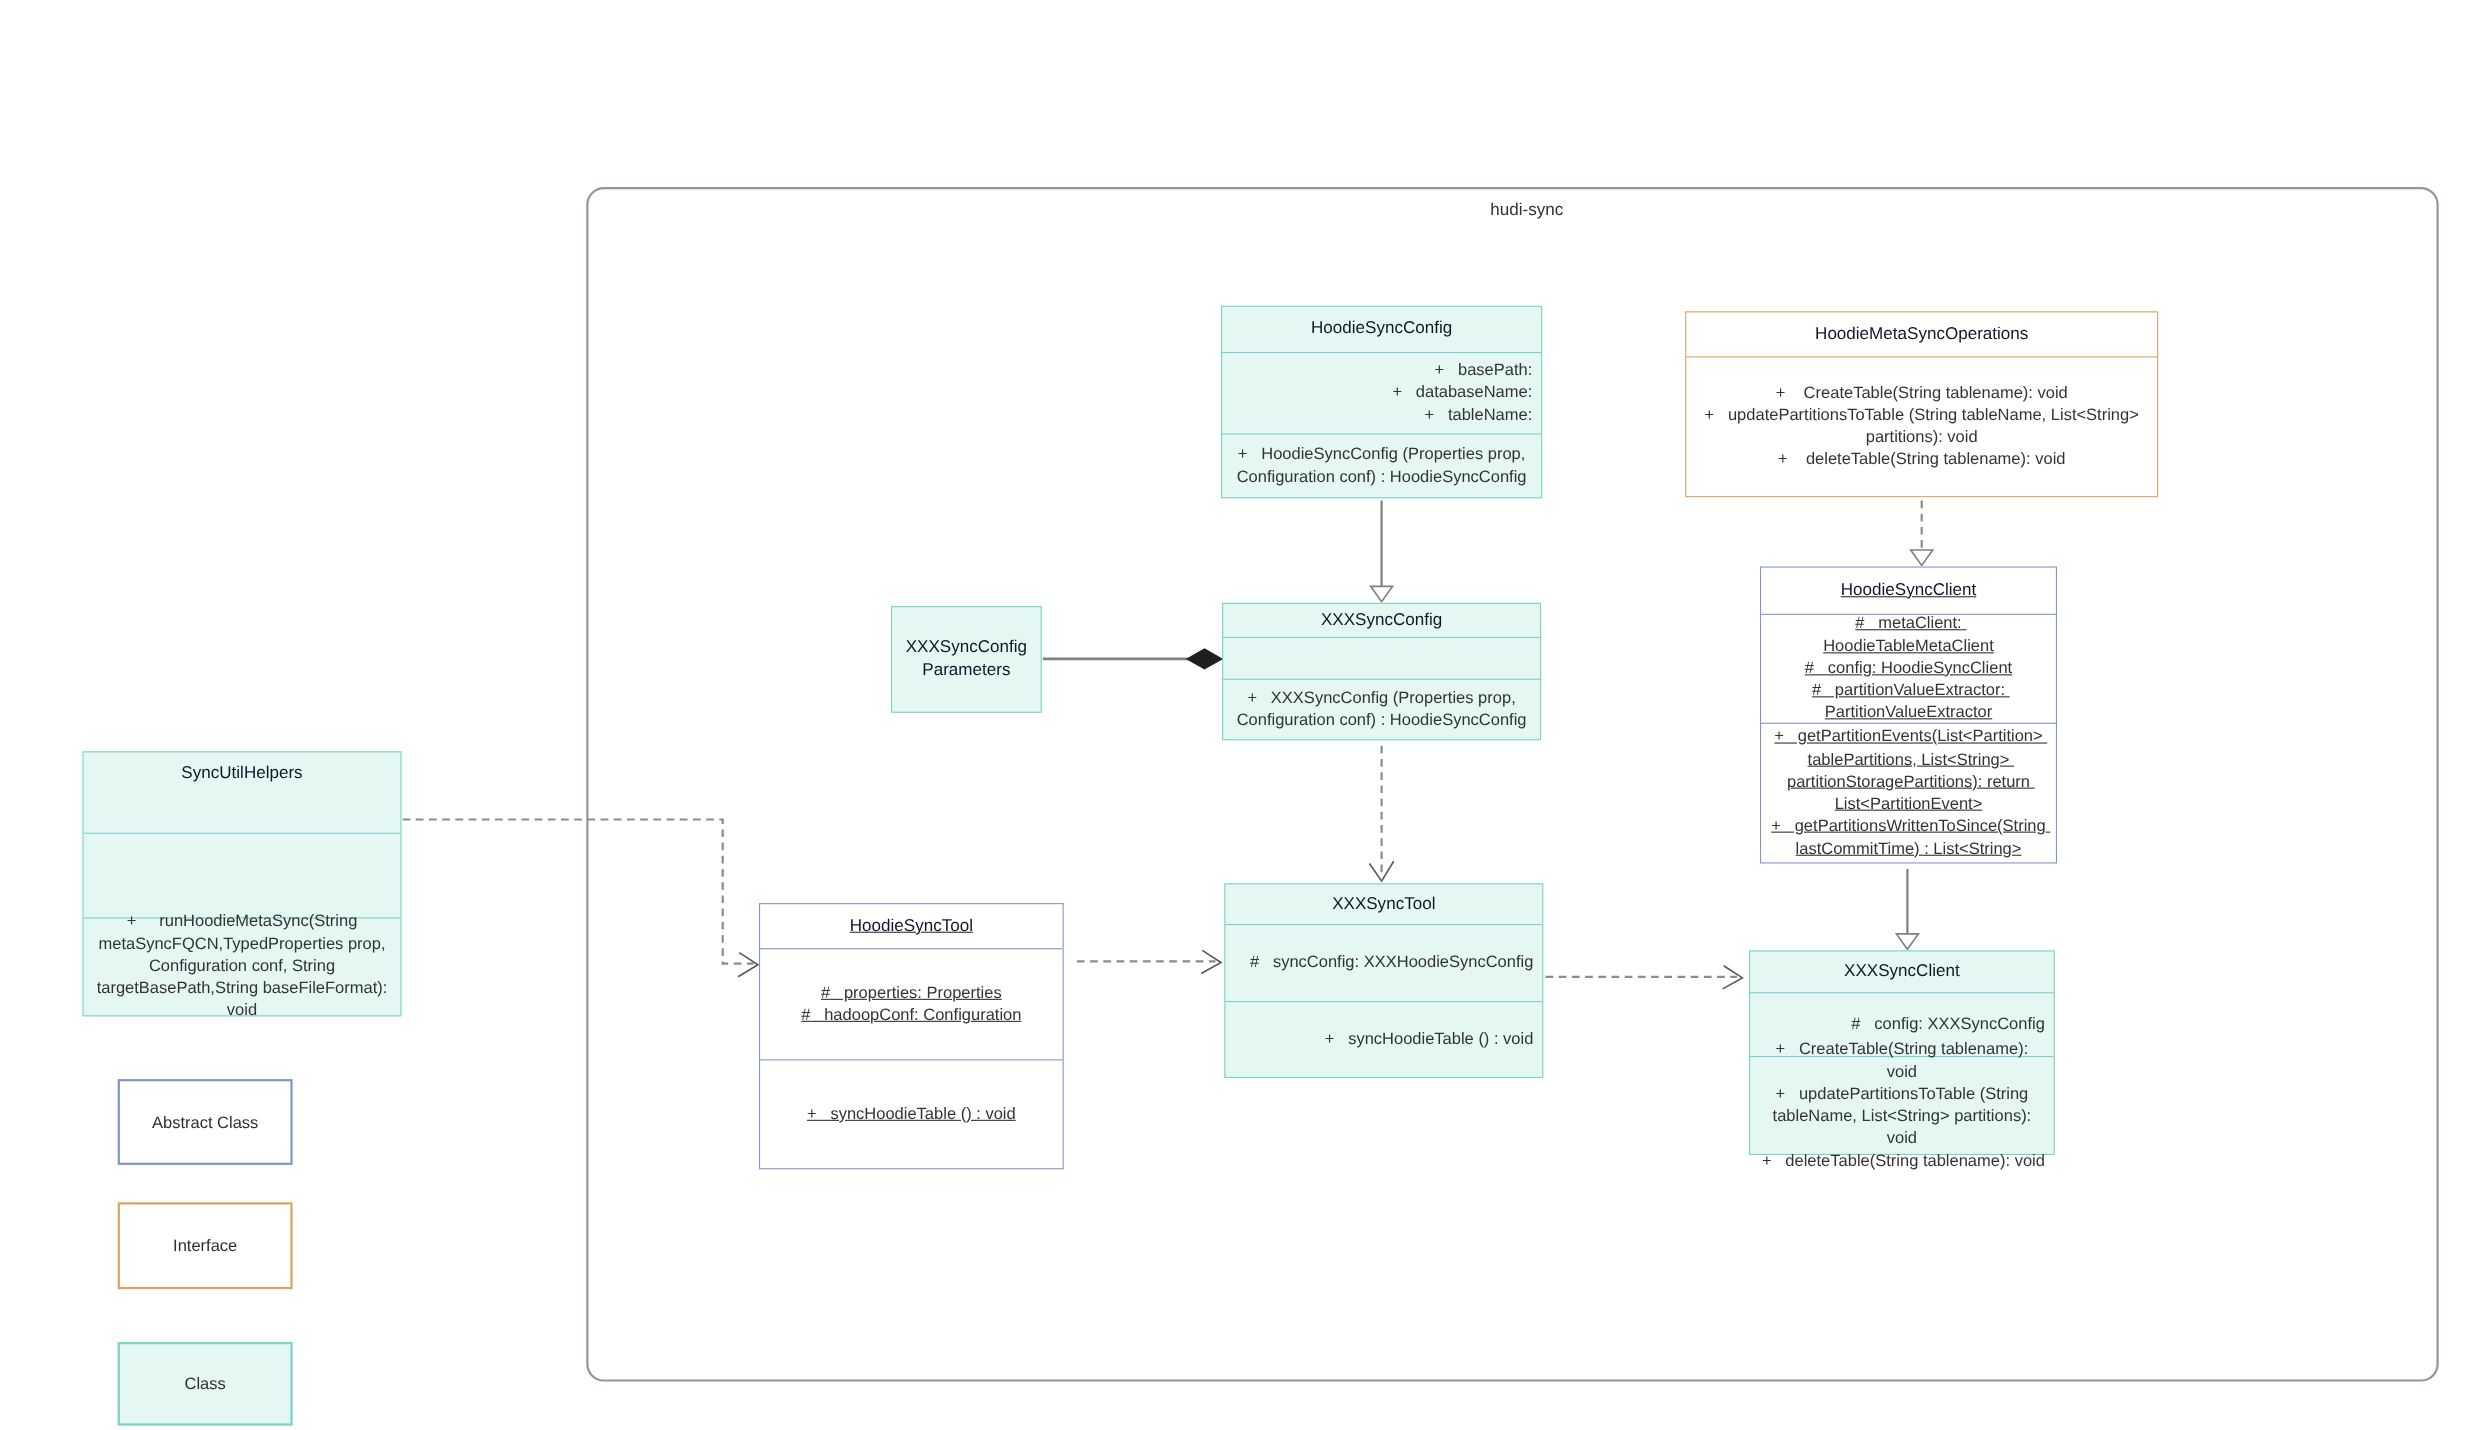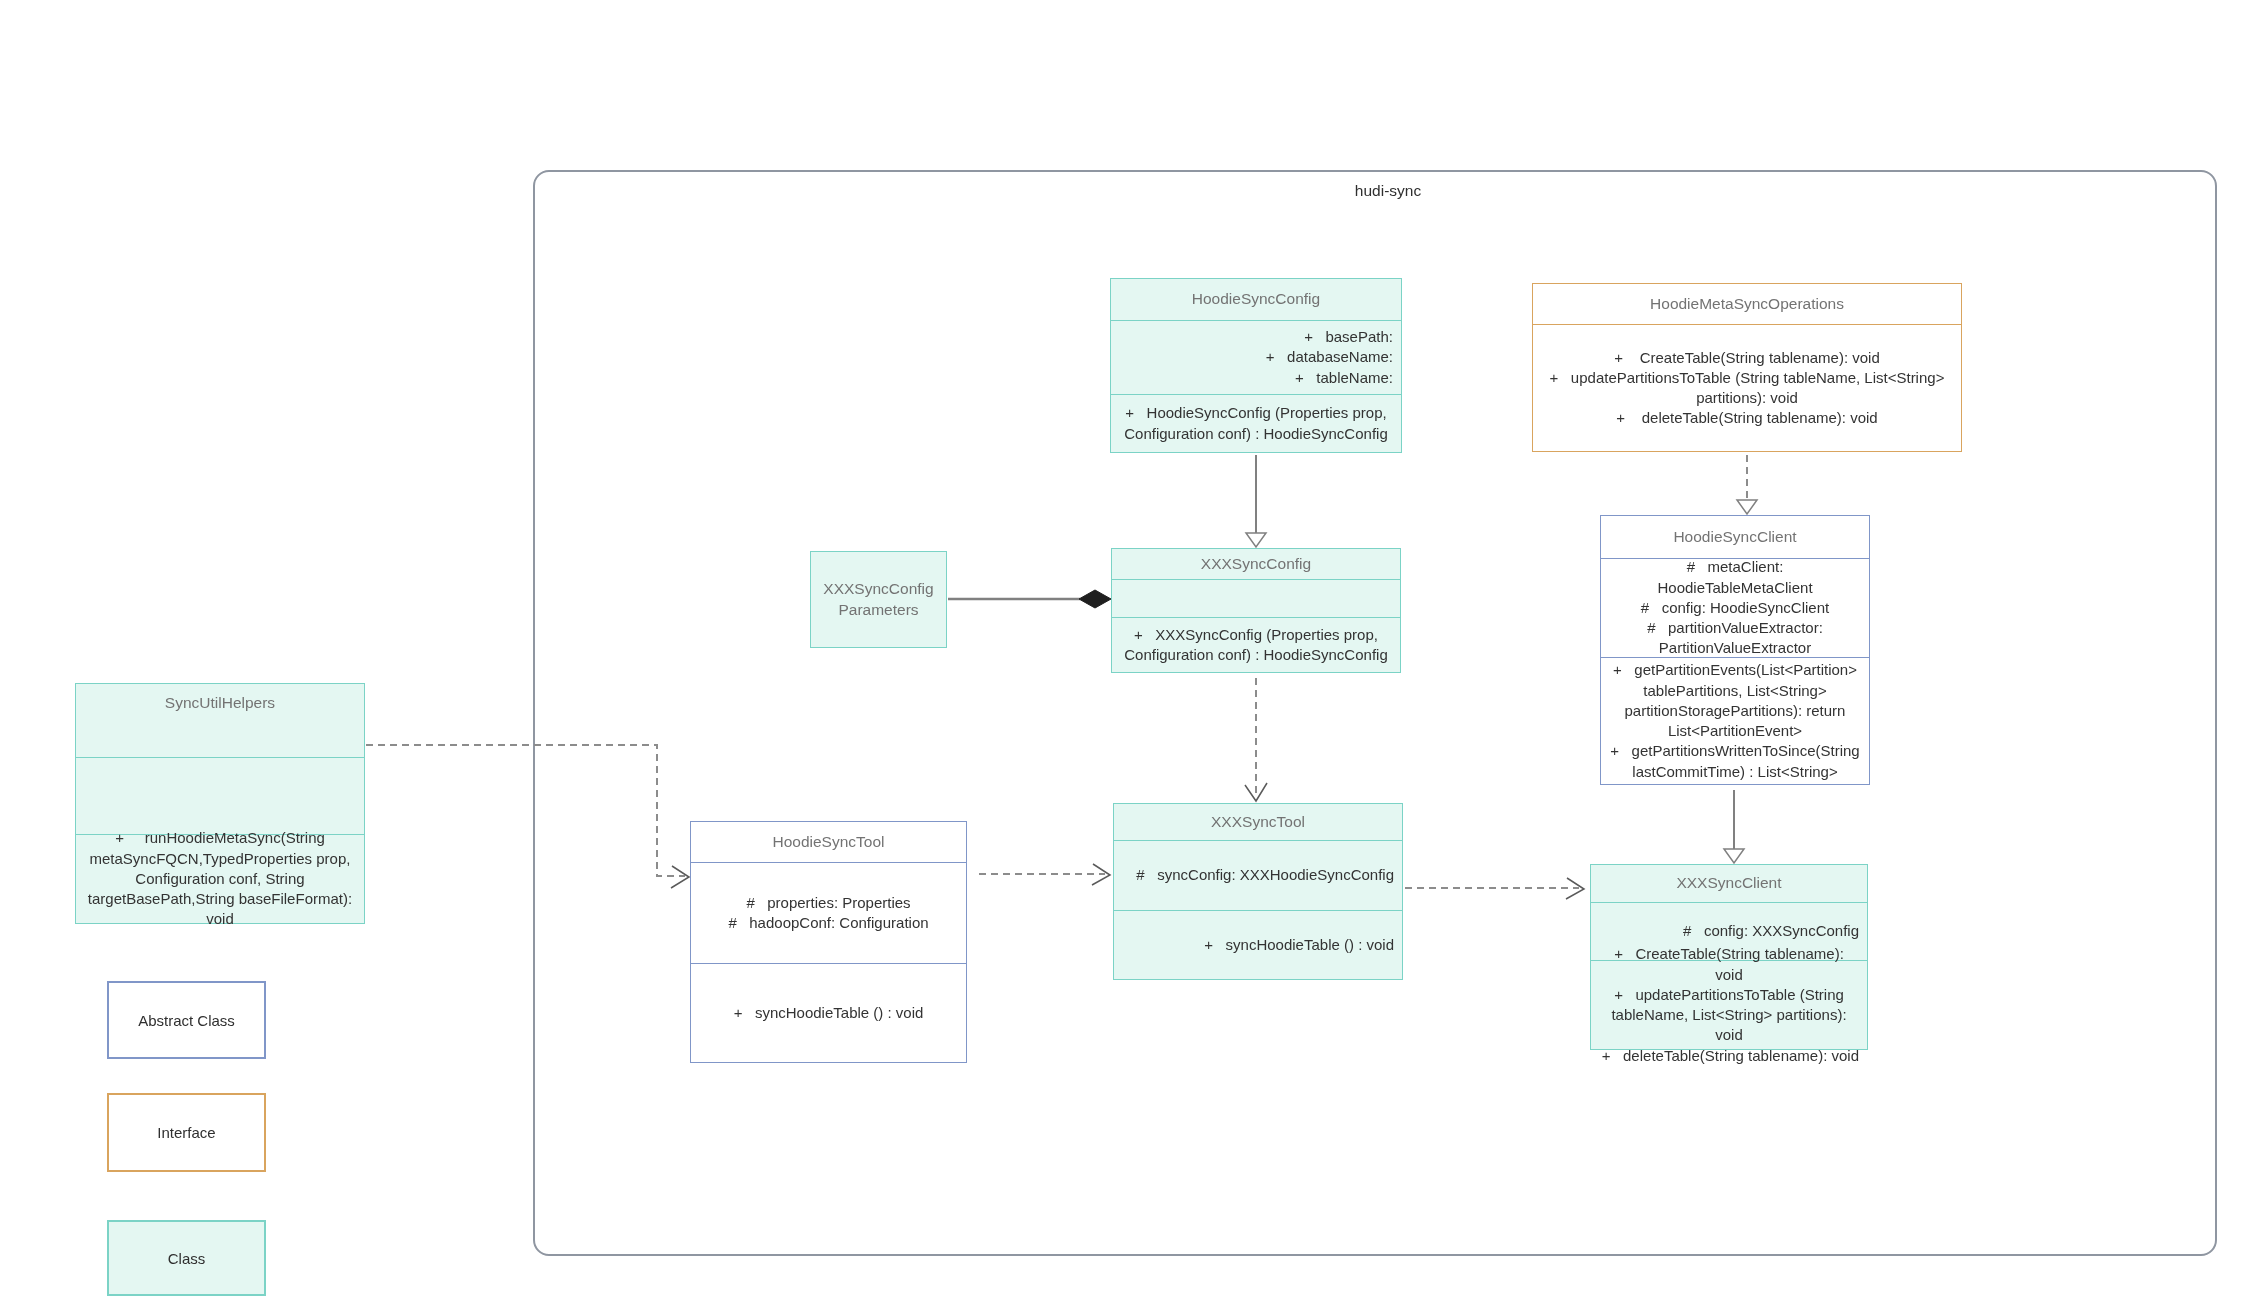--- a/index.html
+++ b/index.html
@@ -19,33 +19,33 @@
     font-size:15.5px; color:#2f2f2f;margin-left:26px;
   }
 
   .node {
     position:absolute; z-index:2; box-sizing:border-box;
     display:flex; flex-direction:column;
     font-size:15px; line-height:1.35; text-align:center;
     background:#ffffff;
   }
   .node.teal      { background:#e4f7f2; border:1.5px solid #7bd3c6; }
-  .node.abstract  { background:#ffffff; border:1.5px solid #8096c8; }
+  .node.abstract  { background:#ffffff; border:1.5px solid #8096c8;text-decoration:underline; }
   .node.interface { background:#ffffff; border:1.5px solid #d9a45e; }
 
   .sec {
     display:flex; flex-direction:column; justify-content:center;
     padding:3px 8px; box-sizing:border-box;
   }
   .node.teal      .sec + .sec { border-top:1.5px solid #7bd3c6;align-items:flex-end; }
   .node.abstract  .sec + .sec { border-top:1.5px solid #8096c8; }
   .node.interface .sec + .sec { border-top:1.5px solid #d9a45e; }
 
   .sec .line { white-space:pre-wrap; overflow-wrap:break-word; }
-  .sec.title { font-size:15.5px; color:#737373; }
+  .sec.title { font-size:15.5px; color:#0f172a; }
 
   .legend-box {
     position:absolute; z-index:2; box-sizing:border-box;
     display:flex; align-items:center; justify-content:center;
     font-size:15px; color:#2f2f2f; background:#ffffff;
   }
   .legend-box.abstract  { border:2px solid #8096c8;align-items:center; }
   .legend-box.interface { border:2px solid #d9a45e; }
   .legend-box.class     { border:2px solid #7bd3c6; background:#e4f7f2; }
 

